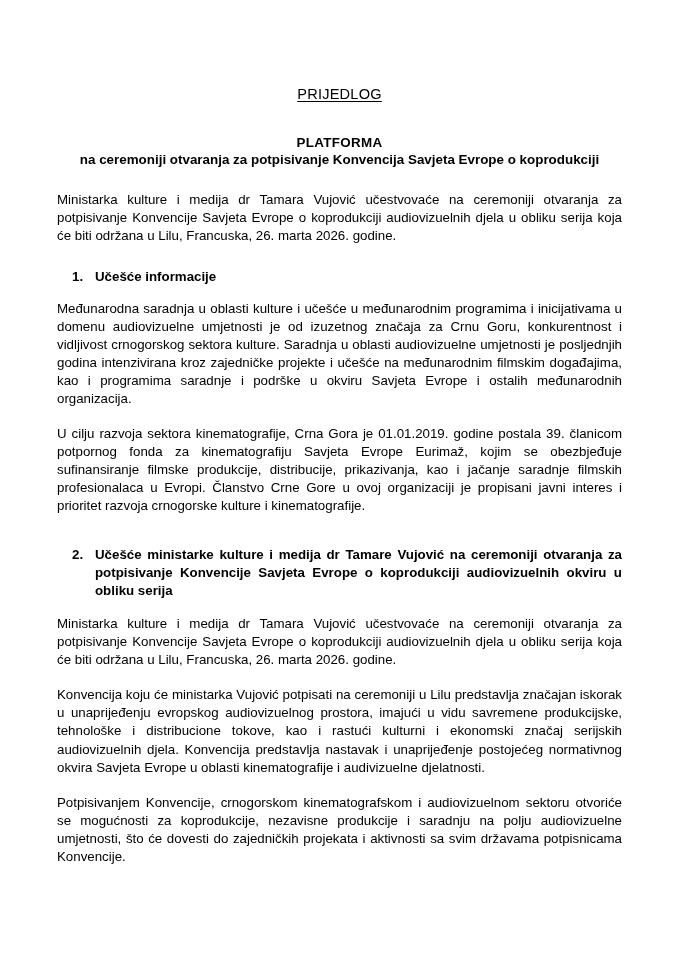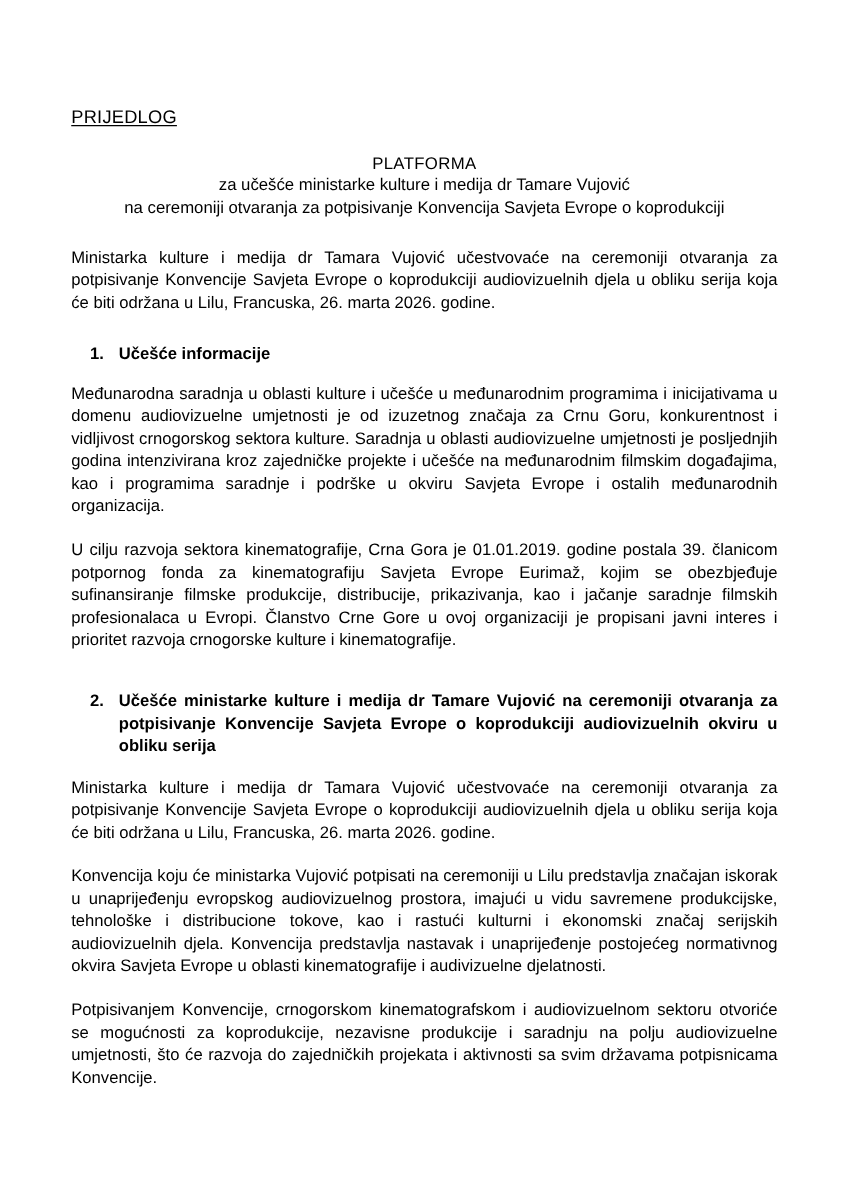--- a/index.html
+++ b/index.html
@@ -20,35 +20,35 @@
   .page {
     position: relative;
     width: 679px;
     height: 960px;
     box-sizing: border-box;
     padding: 86px 57px 0 57px;
     background: #ffffff;
   }
 
   .doc-header {
-    text-align: left;
+    text-align: center;
     font-size: 14.6px;
     font-weight: normal;
     letter-spacing: 0.2px;
     line-height: 1.2;
-    margin: 0 0 18px 0;
+    margin: 0 0 30px 0;
   }
   .doc-header .hdr-text {
     text-decoration: underline;
     text-underline-offset: 2px;
   }
 
   .title-block {
     text-align: center;
-    font-weight: normal;
+    font-weight: bold;
     font-size: 13.4px;
     line-height: 1.32;
     margin: 0 0 22px 0;
   }
   .title-block .t-line {
     display: block;
     white-space: nowrap;
   }
   .title-block .t-line.main {
     letter-spacing: 0.3px;
@@ -95,36 +95,35 @@
 <body>
 
 <div class="page">
 
   <div class="doc-header">
     <span class="hdr-text">PRIJEDLOG</span>
   </div>
 
   <div class="title-block">
     <span class="t-line main">PLATFORMA</span>
-    <span class="t-line">za učešće ministarke kulture i medija dr Tamare Vujović</span>
     <span class="t-line">na ceremoniji otvaranja za potpisivanje Konvencija Savjeta Evrope o koprodukciji</span>
   </div>
 
   <p class="body-par">Ministarka kulture i medija dr Tamara Vujović učestvovaće na ceremoniji otvaranja za potpisivanje Konvencije Savjeta Evrope o koprodukciji audiovizuelnih djela u obliku serija koja će biti održana u Lilu, Francuska, 26. marta 2026. godine.</p>
 
   <div class="sec-heading h1">
     <span class="num">1.</span>
     <span>Učešće informacije</span>
   </div>
 
   <p class="body-par">Međunarodna saradnja u oblasti kulture i učešće u međunarodnim programima i inicijativama u domenu audiovizuelne umjetnosti je od izuzetnog značaja za Crnu Goru, konkurentnost i vidljivost crnogorskog sektora kulture. Saradnja u oblasti audiovizuelne umjetnosti je posljednjih godina intenzivirana kroz zajedničke projekte i učešće na međunarodnim filmskim događajima, kao i programima saradnje i podrške u okviru Savjeta Evrope i ostalih međunarodnih organizacija.</p>
   <p class="body-par last-of-sec">U cilju razvoja sektora kinematografije, Crna Gora je 01.01.2019. godine postala 39. članicom potpornog fonda za kinematografiju Savjeta Evrope Eurimaž, kojim se obezbjeđuje sufinansiranje filmske produkcije, distribucije, prikazivanja, kao i jačanje saradnje filmskih profesionalaca u Evropi. Članstvo Crne Gore u ovoj organizaciji je propisani javni interes i prioritet razvoja crnogorske kulture i kinematografije.</p>
 
   <div class="sec-heading h2">
     <span class="num">2.</span>
     <span>Učešće ministarke kulture i medija dr Tamare Vujović na ceremoniji otvaranja za potpisivanje Konvencije Savjeta Evrope o koprodukciji audiovizuelnih okviru u obliku serija</span>
   </div>
 
   <p class="body-par">Ministarka kulture i medija dr Tamara Vujović učestvovaće na ceremoniji otvaranja za potpisivanje Konvencije Savjeta Evrope o koprodukciji audiovizuelnih djela u obliku serija koja će biti održana u Lilu, Francuska, 26. marta 2026. godine.</p>
   <p class="body-par">Konvencija koju će ministarka Vujović potpisati na ceremoniji u Lilu predstavlja značajan iskorak u unaprijeđenju evropskog audiovizuelnog prostora, imajući u vidu savremene produkcijske, tehnološke i distribucione tokove, kao i rastući kulturni i ekonomski značaj serijskih audiovizuelnih djela. Konvencija predstavlja nastavak i unaprijeđenje postojećeg normativnog okvira Savjeta Evrope u oblasti kinematografije i audivizuelne djelatnosti.</p>
-  <p class="body-par">Potpisivanjem Konvencije, crnogorskom kinematografskom i audiovizuelnom sektoru otvoriće se mogućnosti za koprodukcije, nezavisne produkcije i saradnju na polju audiovizuelne umjetnosti, što će razvoja do zajedničkih projekata i aktivnosti sa svim državama potpisnicama Konvencije.</p>
+  <p class="body-par">Potpisivanjem Konvencije, crnogorskom kinematografskom i audiovizuelnom sektoru otvoriće se mogućnosti za koprodukcije, nezavisne produkcije i saradnju na polju audiovizuelne umjetnosti, što će dovesti do zajedničkih projekata i aktivnosti sa svim državama potpisnicama Konvencije.</p>
 
 </div>
 
 </body></html>

